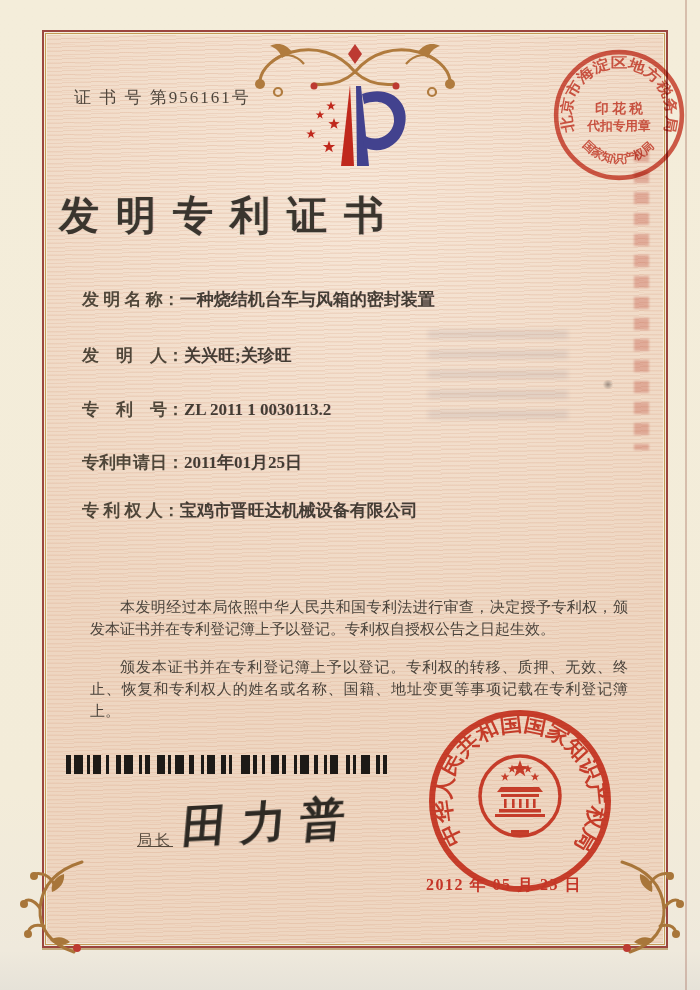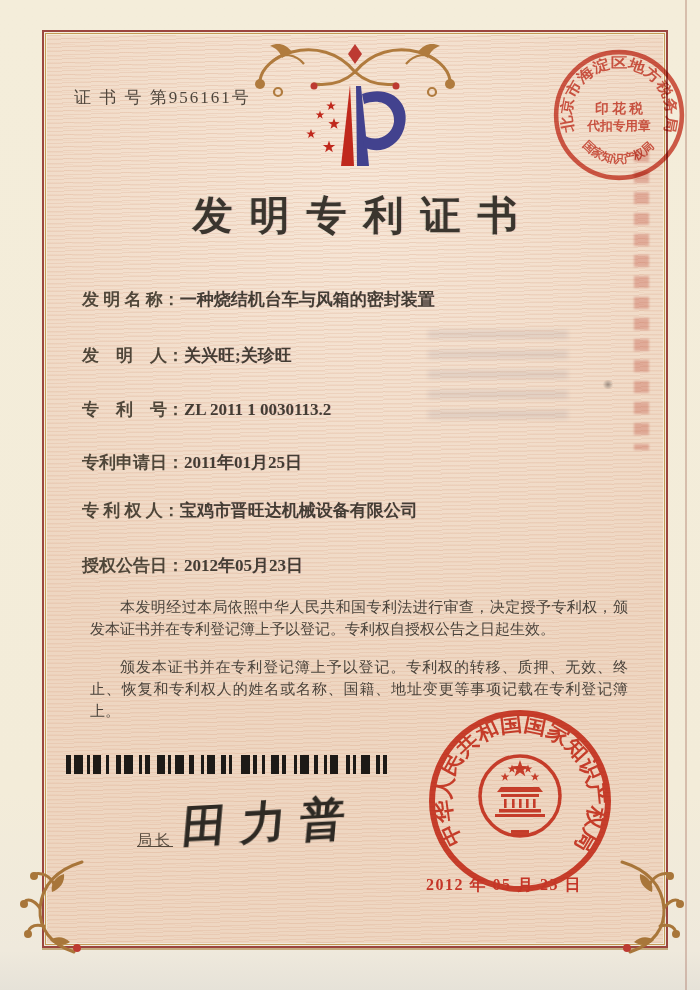--- a/index.html
+++ b/index.html
@@ -29,21 +29,21 @@
       repeating-linear-gradient(182deg, rgba(226,180,150,.16) 0 1px, rgba(0,0,0,0) 1px 6px),
       radial-gradient(circle at 50% 18%, rgba(255,246,236,.5), rgba(0,0,0,0) 62%);
   }
   
   .cert-no{
     position:absolute;left:74px;top:86px;font-size:17px;color:#4f463c;
     letter-spacing:2px;
     text-align:right;
   }
   .title{
-    position:absolute;left:42px;top:188px;width:626px;text-align:center;
+    position:absolute;left:42px;top:188px;width:626px;text-align:left;
     font-size:40px;font-weight:700;color:#3a352e;
     letter-spacing:17px;text-indent:17px;
     text-shadow:1px 0 0 rgba(150,60,110,.15),-1px 0 0 rgba(60,130,90,.15);
   }
   .field-row{
     position:absolute;left:82px;font-size:17px;color:#4a4337;white-space:nowrap;font-weight:bold;
   }
   .field-row .lbl{color:#4f4639;}
   .field-row .val{color:#433d34;text-shadow:.6px 0 0 rgba(170,80,130,.18);}
   .paras{
@@ -220,23 +220,20 @@
     <span class="lbl">发　明　人：</span><span class="val">关兴旺;关珍旺</span>
   </div>
   <div class="field-row" style="top:398px">
     <span class="lbl">专　利　号：</span><span class="val">ZL 2011 1 0030113.2</span>
   </div>
   <div class="field-row" style="top:451px">
     <span class="lbl">专利申请日：</span><span class="val">2011年01月25日</span>
   </div>
   <div class="field-row" style="top:499px">
     <span class="lbl">专 利 权 人：</span><span class="val">宝鸡市晋旺达机械设备有限公司</span>
-  </div>
-  <div class="field-row" style="top:554px">
-    <span class="lbl">授权公告日：</span><span class="val">2012年05月23日</span>
   </div>
 
   <div class="paras">
     <p>本发明经过本局依照中华人民共和国专利法进行审查，决定授予专利权，颁发本证书并在专利登记簿上予以登记。专利权自授权公告之日起生效。</p>
     <p>颁发本证书并在专利登记簿上予以登记。专利权的转移、质押、无效、终止、恢复和专利权人的姓名或名称、国籍、地址变更等事项记载在专利登记簿上。</p>
   </div>
 
   <div class="barcode">
       <i style="width: 4.56338px; background: rgb(29, 26, 23);"></i>
       <i style="width: 3.04225px;"></i>

